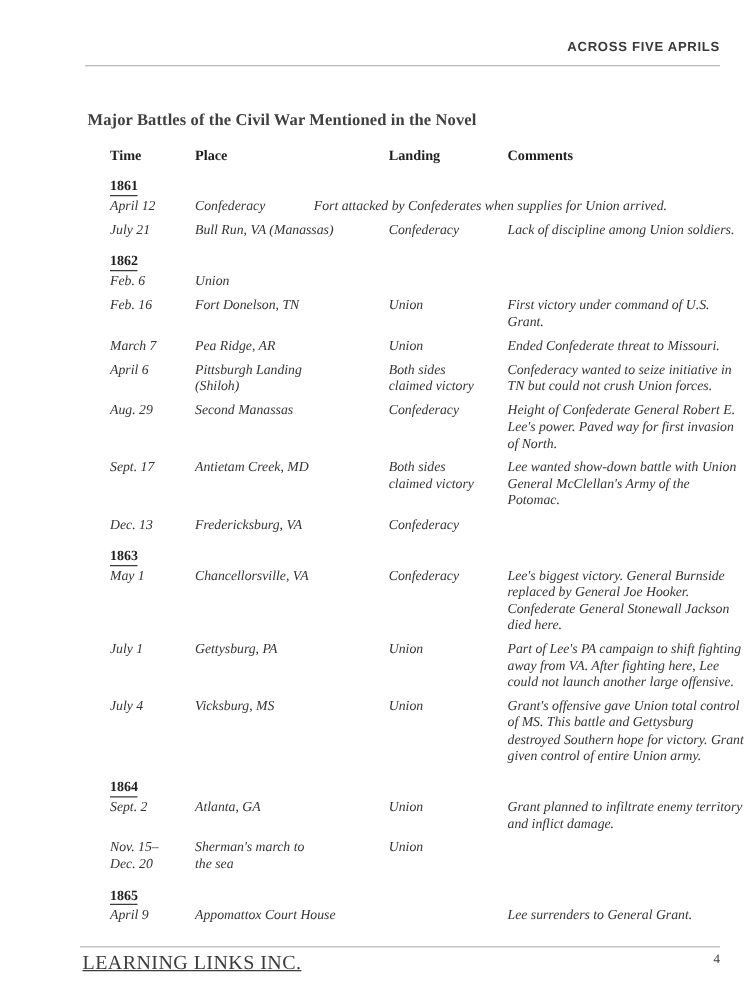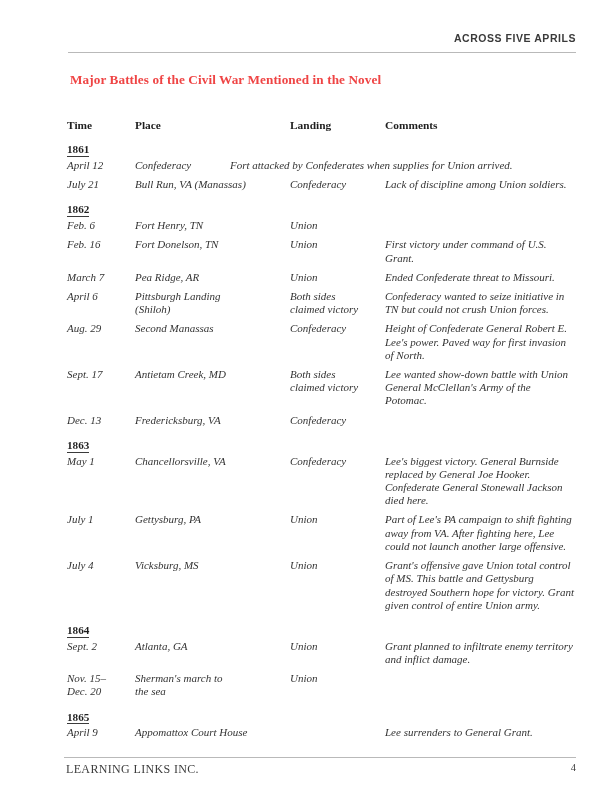--- a/index.html
+++ b/index.html
@@ -46,32 +46,32 @@
     width: 508px;
     top: 52px;
     height: 1px;
     background: #b9b9b9;
   }
 
   
   .doc-title {
     position: absolute;
     left: 70px;
-    top: 72px;
+    top: 88px;
     font-size: 13.2px;
     font-weight: bold;
     letter-spacing: 0.1px;
-    color: #ef4444;
+    color: #404040;
     white-space: nowrap;
   }
 
   
   .table {
     position: absolute;
-    left: 67px;
+    left: 88px;
     top: 119px;
     width: 508px;
   }
   .row {
     display: flex;
     align-items: flex-start;
     width: 100%;
   }
   .col-time   { width: 68px;  flex: 0 0 68px; }
   .col-place  { width: 155px; flex: 0 0 155px; }
@@ -126,24 +126,25 @@
     position: absolute;
     left: 66px;
     right: 24px;
     top: 762px;
     height: 16px;
   }
   .footer-left {
     position: absolute;
     left: 0;
     top: 0;
-    font-size: 12px;
+    font-size: 16px;
     letter-spacing: 0.35px;
     color: #3d3d3d;
     white-space: nowrap;
+    text-decoration: underline;
   }
   .footer-page {
     position: absolute;
     right: 0;
     top: 0;
     font-size: 10.4px;
     color: #3d3d3d;
   }
 </style>
 </head>
@@ -179,21 +180,20 @@
       <div class="cell col-place">Bull Run, VA (Manassas)</div>
       <div class="cell col-victor">Confederacy</div>
       <div class="cell col-comments">Lack of discipline among Union soldiers.</div>
     </div>
 
     <div class="row year-row">
       <div class="year-label">1862</div>
     </div>
     <div class="row data-row">
       <div class="cell col-time">Feb. 6</div>
-      <div class="cell col-place">Fort Henry, TN</div>
       <div class="cell col-victor">Union</div>
       <div class="cell col-comments"></div>
     </div>
     <div class="row data-row">
       <div class="cell col-time">Feb. 16</div>
       <div class="cell col-place">Fort Donelson, TN</div>
       <div class="cell col-victor">Union</div>
       <div class="cell col-comments">First victory under command of U.S. Grant.</div>
     </div>
     <div class="row data-row">

